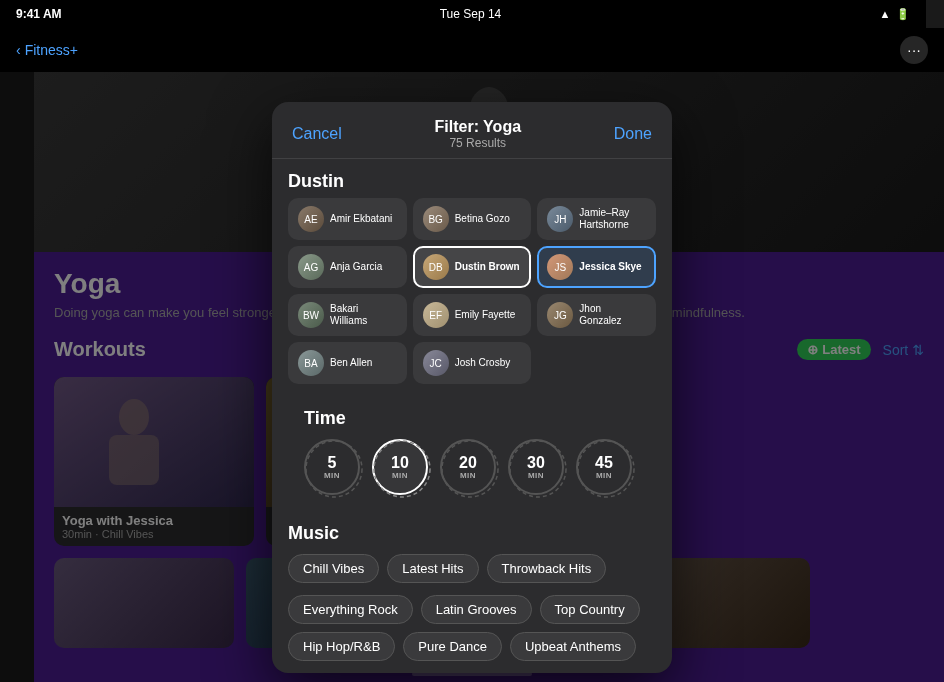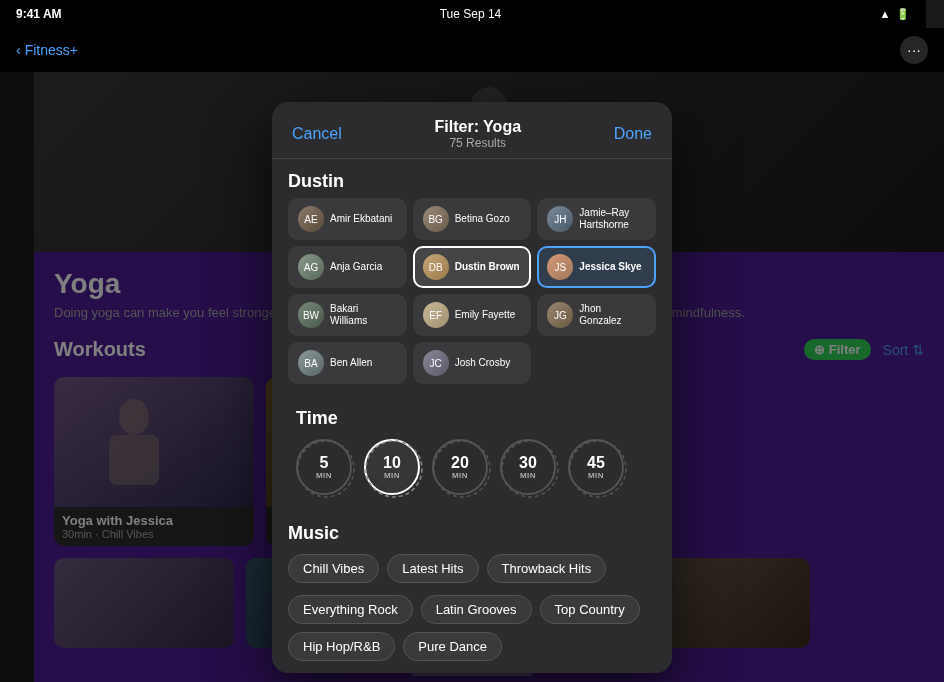--- a/index.html
+++ b/index.html
@@ -329,21 +329,21 @@
     .av-jessica { background: linear-gradient(135deg, #d49878, #a07858); }
     .av-bakari { background: linear-gradient(135deg, #7a8a7a, #4a5a4a); }
     .av-emily { background: linear-gradient(135deg, #c8b898, #a09070); }
     .av-jhon { background: linear-gradient(135deg, #9a8870, #6a5840); }
     .av-ben { background: linear-gradient(135deg, #8a9898, #5a6868); }
     .av-gregg { background: linear-gradient(135deg, #b89888, #887058); }
     .av-josh { background: linear-gradient(135deg, #888898, #585868); }
 
     
     .time-section {
-      padding: 4px 8px 8px;
+      padding: 4px 16px 8px;
     }
     .time-circles {
       display: flex;
       gap: 12px;
       padding: 4px 16px;
       justify-content: flex-start;
     }
     .time-circle {
       width: 56px; height: 56px;
       border-radius: 50%;
@@ -453,21 +453,21 @@
   <div class="yoga-section">
     <div class="yoga-title">Yoga</div>
     <div class="yoga-desc">Doing yoga can make you feel stronger, help you increase overall fitness, improve balance, and encourage mindfulness.</div>
   </div>
 
   <div class="workouts-row">
     <div class="workouts-label">Workouts</div>
     <div class="filter-sort-row">
       <div class="filter-badge">
         <span>⊕</span>
-        <span>Filter</span>
+        <span>Latest</span>
       </div>
       <div class="sort-btn">
         <span>Sort</span>
         <span>⇅</span>
       </div>
     </div>
   </div>
 
   <div class="workout-cards">
     <div class="workout-card">
@@ -629,19 +629,20 @@
         <div class="music-tag">Throwback Hits</div>
       </div>
       <div class="music-tags">
         <div class="music-tag">Everything Rock</div>
         <div class="music-tag">Latin Grooves</div>
         <div class="music-tag">Top Country</div>
       </div>
       <div class="more-tags">
         <div class="more-tag">Hip Hop/R&amp;B</div>
         <div class="more-tag">Pure Dance</div>
+        <div class="more-tag">Upbeat Anthems</div>
       </div>
     </div>
 
   </div>
 </div>
 
 <div class="home-indicator"></div>
 
 </body></html>

